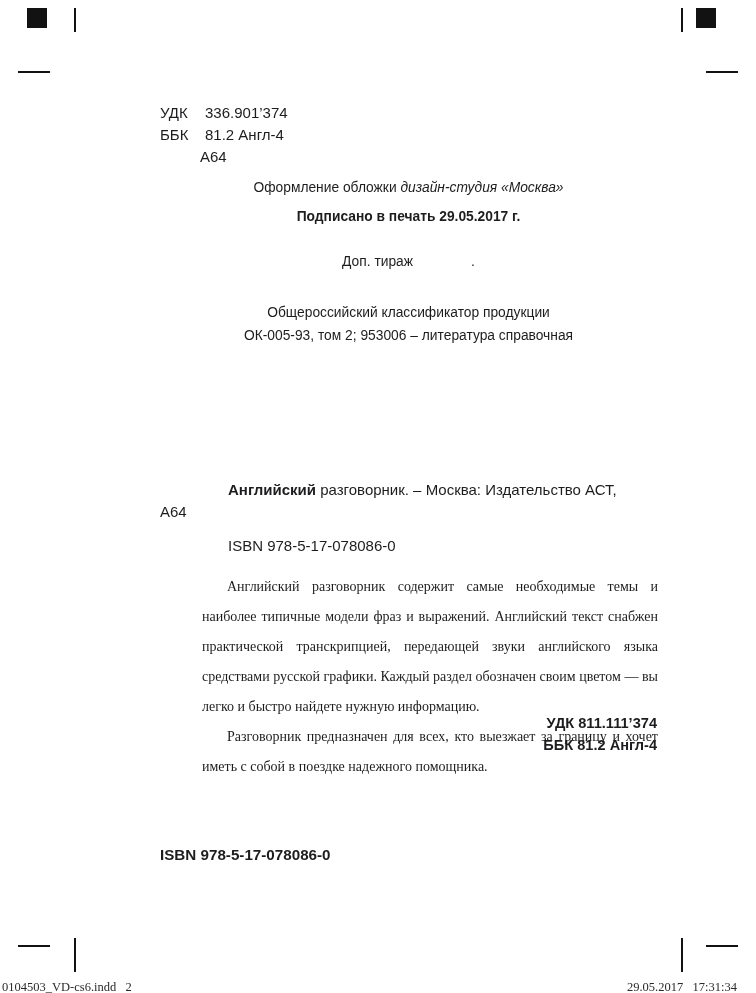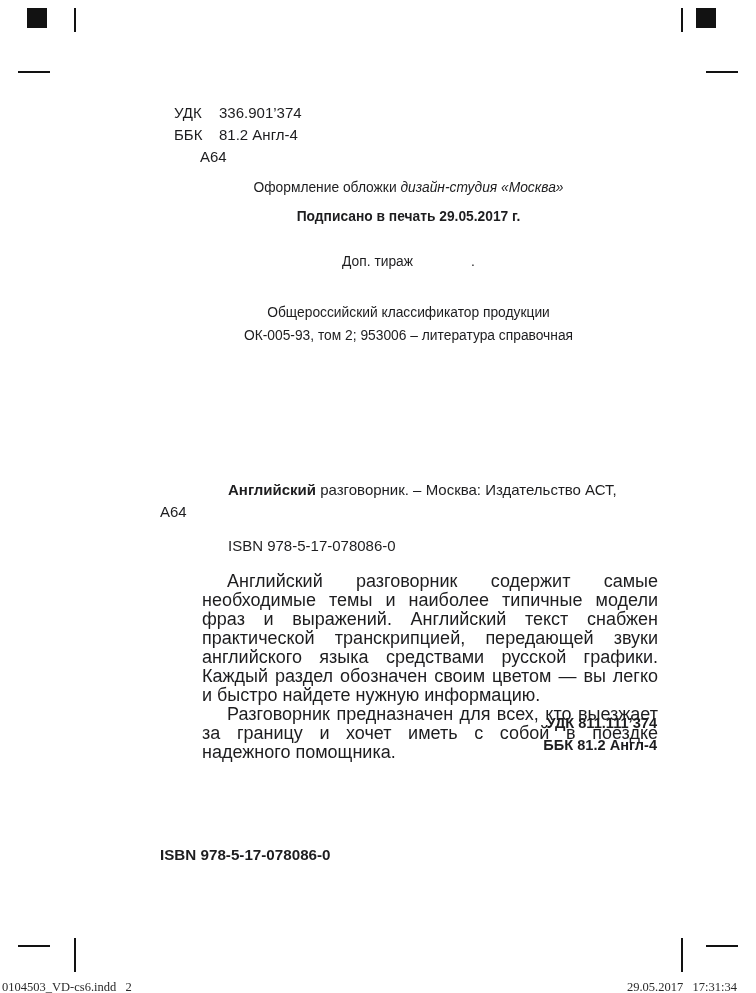--- a/index.html
+++ b/index.html
@@ -9,36 +9,37 @@
     background:#ffffff;
     overflow:hidden;
     font-family:"Liberation Sans", sans-serif;
     color:#1d1d1f;
   }
   .abs{position:absolute;}
   
   .mark{position:absolute;background:#121212;}
   
   .codes{line-height:22px;font-size:15px;}
-  .codes .label{display:inline-block;width:45px;margin-left:14px;}
+  .codes .label{display:inline-block;width:45px;}
   .codes .sign{padding-left:40px;}
   
   .center-line{
     left:160px;width:497px;text-align:center;
     font-size:13.8px;line-height:18px;
   }
   .italic{font-style:italic;}
   .gapfill{display:inline-block;width:58px;}
   
   .card-line{font-size:15px;line-height:20px;}
   .bold{font-weight:bold;}
   .annotation{
     left:202px;width:456px;
-    font-size:18px;line-height:19px;
+    font-size:14px;line-height:30px;
     text-align:justify;
+    font-family:Liberation Serif, serif;
   }
   .annotation p{margin:0;text-indent:25px;}
   .codes-right{
     left:160px;width:497px;text-align:right;
     font-weight:bold;font-size:14.6px;line-height:22px;
   }
   .footer-isbn{font-size:15.2px;font-weight:bold;}
   .footer-copy{left:160px;width:497px;text-align:right;font-size:13.8px;}
   .slug{
     font-family:"Liberation Serif", serif;

